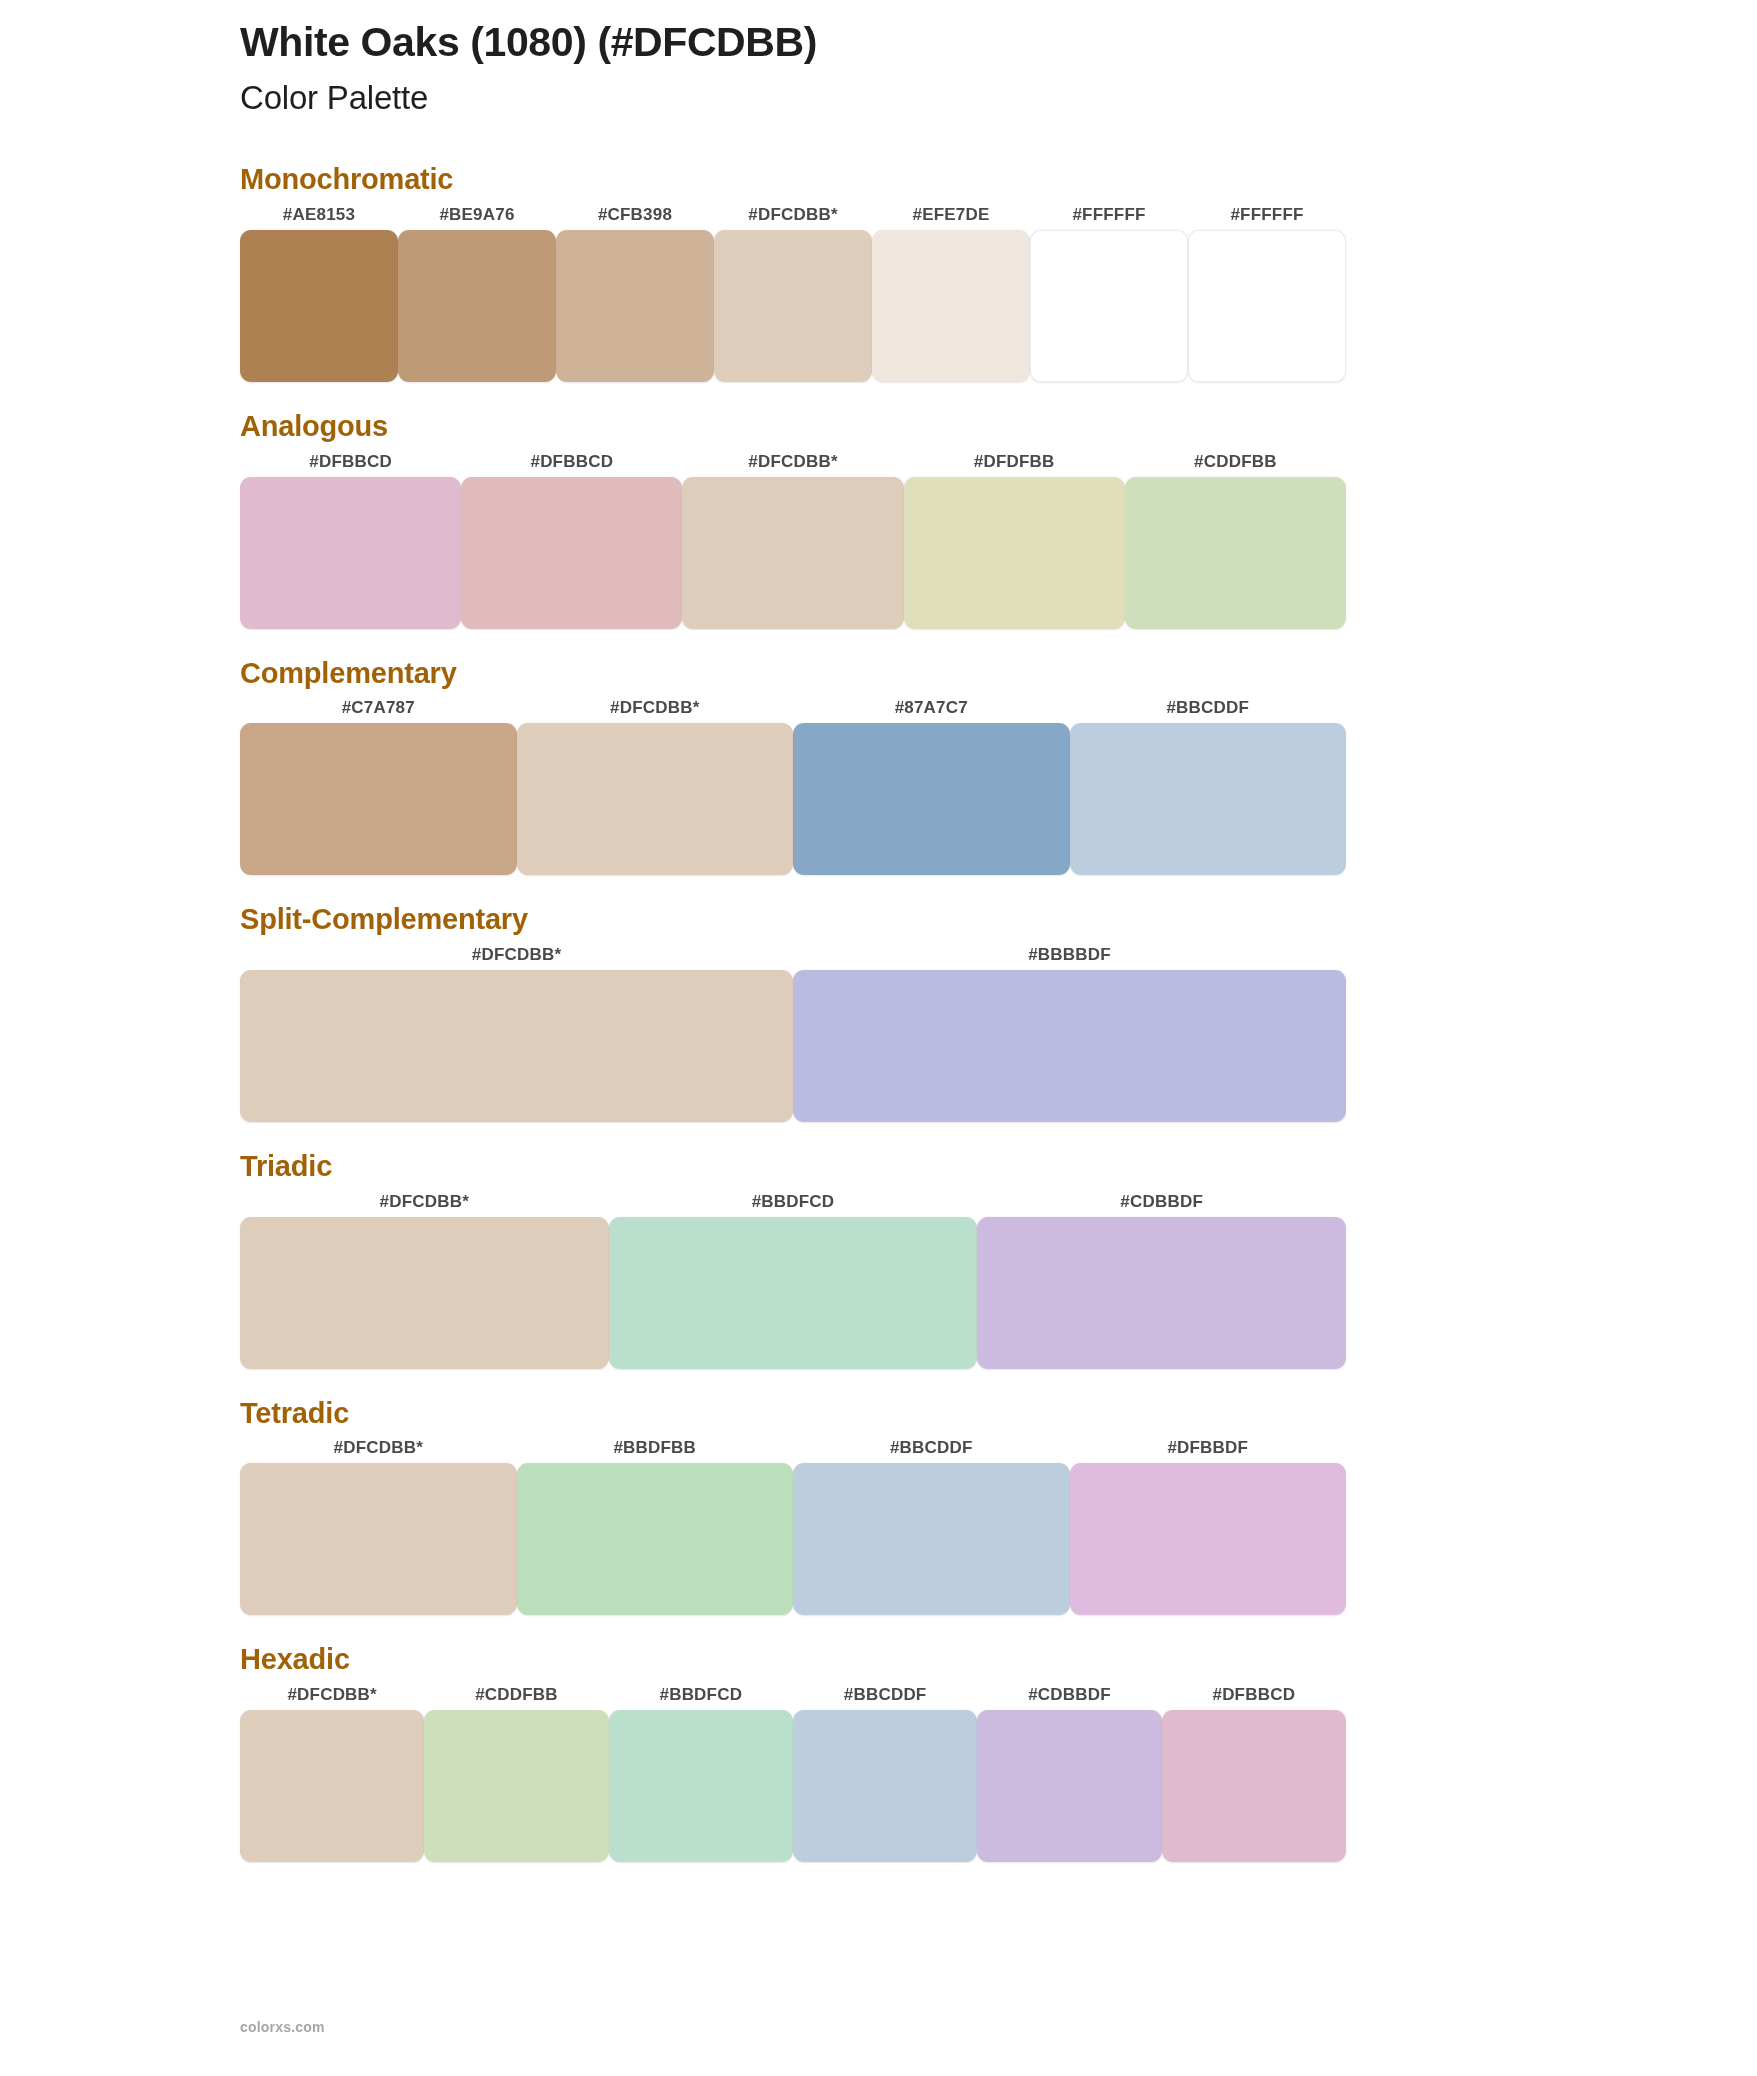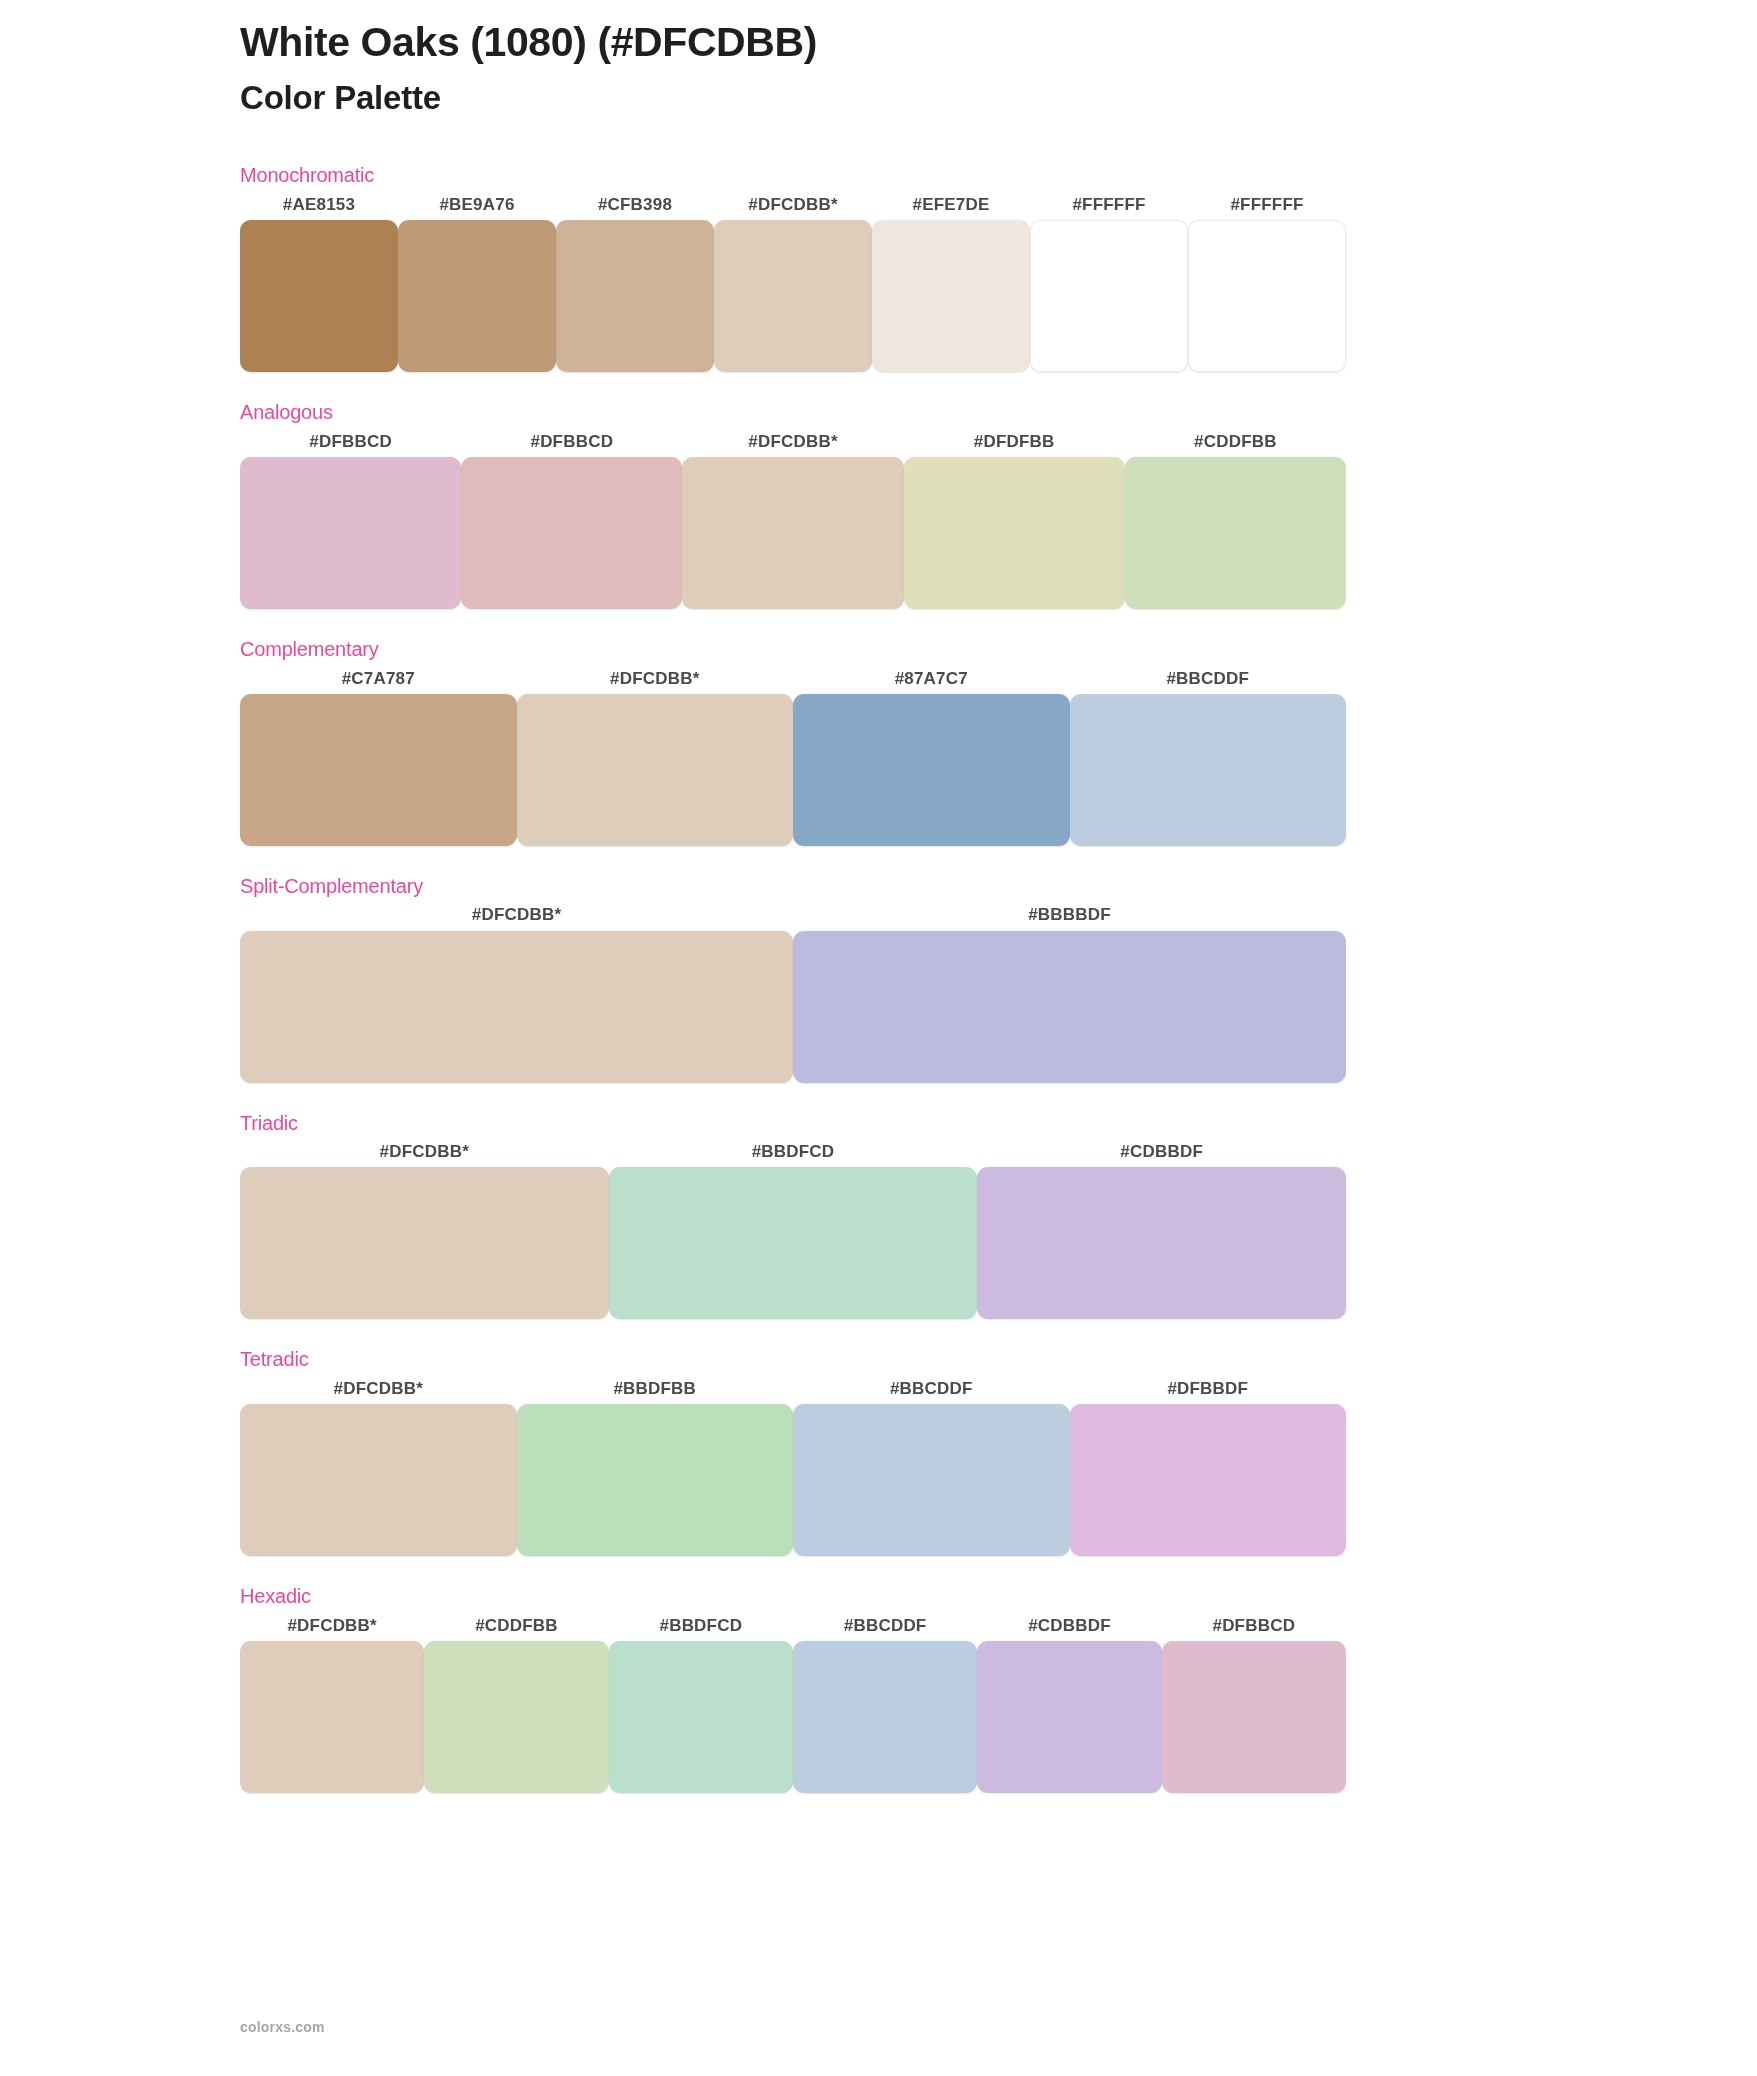--- a/index.html
+++ b/index.html
@@ -36,38 +36,38 @@
     font-size: 41px;
     font-weight: bold;
     color: #1f1f1f;
     letter-spacing: -0.4px;
     line-height: 1.18;
     margin: 0;
     white-space: nowrap;
   }
   .page-subtitle {
     font-size: 33px;
-    font-weight: bold;
+    font-weight: normal;
     color: #1f1f1f;
     letter-spacing: -0.2px;
     line-height: 1.25;
     margin: 11.2px 0 0 0;
   }
 
   
   .sections {
     margin-top: 46px;
   }
   .section {
     margin-bottom: 29px;
   }
   .section-title {
-    font-size: 20px;
-    font-weight: normal;
-    color: #ec4899;
+    font-size: 29px;
+    font-weight: bold;
+    color: #a16207;
     letter-spacing: -0.2px;
     line-height: 1.1;
     margin: 0 0 9.6px 0;
   }
 
   .swatch-row {
     display: flex;
     width: 1106px;
     align-items: flex-start;
   }

